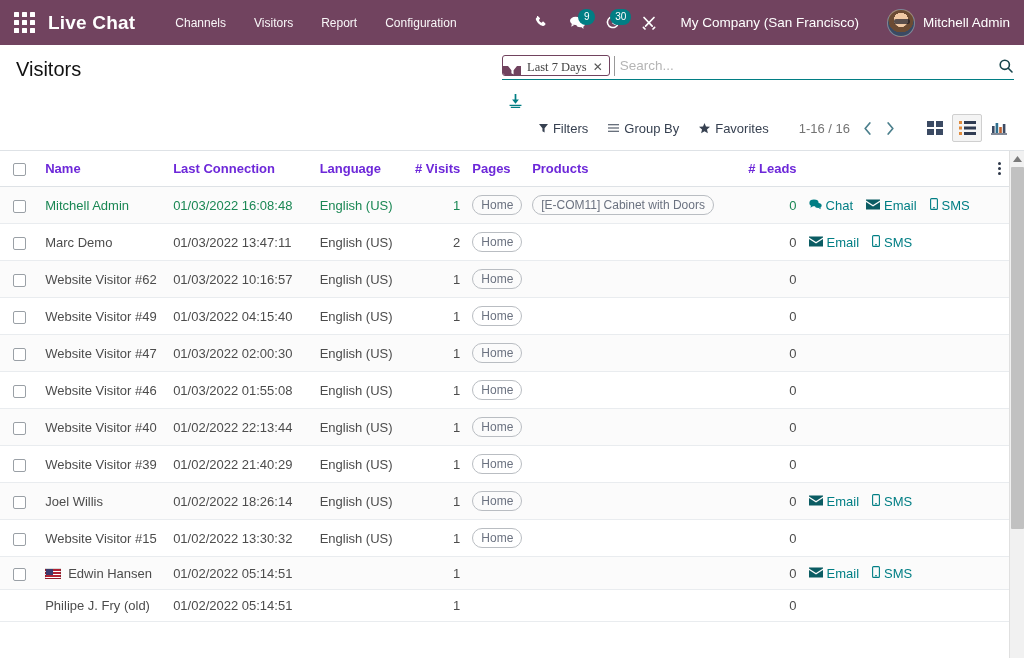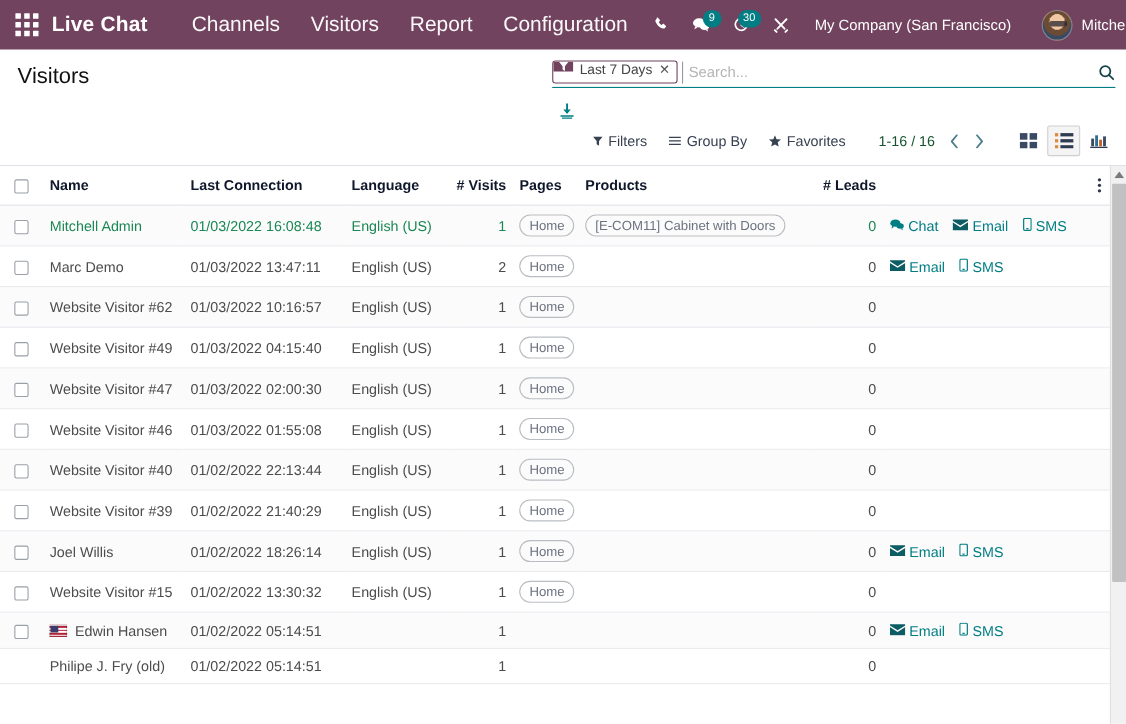--- a/index.html
+++ b/index.html
@@ -22,21 +22,21 @@
     display: grid; grid-template-columns: repeat(3, 5px);
     grid-template-rows: repeat(3, 5px); gap: 3px;
     cursor: pointer;
   }
   .apps-grid i { background: #ffffff; display: block; width: 5px; height: 5px; border-radius: .5px; }
   .brand {
     font-size: 19px; font-weight: bold; color: #ffffff;
     margin-right: 26px; letter-spacing: .2px; white-space: nowrap;
   }
   .menu-item {
-    font-size: 19px; color: #ffffff; padding: 6px 14px;
+    font-size: 12px; color: #ffffff; padding: 6px 14px;
     white-space: nowrap; cursor: pointer; opacity: .96;
   }
   .nav-right { margin-left: auto; display: flex; align-items: center; gap: 2px; }
   .nav-ico {
     position: relative; width: 34px; height: 32px;
     display: flex; align-items: center; justify-content: center;
     cursor: pointer; color: #fff;
   }
   .nav-ico svg { display: block; }
   .badge {
@@ -64,22 +64,22 @@
 
   
   .control-panel { background: #fff; border-bottom: 1px solid #dee2e6; }
   .cp-row1 { display: flex; align-items: flex-start; padding: 10px 10px 0 16px; }
   .page-title { font-size: 20px; color: #111; font-weight: normal; line-height: 28px; }
   .searchview {
     margin-left: auto; width: 512px; display: flex; align-items: center;
     border-bottom: 1px solid #017e84; padding-bottom: 3px; position: relative;
   }
   .facet {
-    display: flex; align-items: flex-start; border: 1px solid #71435f;
-    border-radius: 3px; overflow: hidden; height: 21px; margin-right: 4px; flex: none;
+    display: flex; align-items: flex-end; border: 1px solid #71435f;
+    border-radius: 3px; overflow: hidden; height: 21px; margin-right: 4px; flex: none; font-family: Liberation Serif, serif;
   }
   .facet-ico {
     background: #71435f; color: #fff; display: flex; align-items: center;
     justify-content: center; width: 18px;
   }
   .facet-label {
     font-size: 12.5px; color: #444; padding: 0 6px; display: flex; align-items: center;
     white-space: nowrap;
   }
   .facet-x { font-size: 12px; color: #555; padding: 0 6px 0 0; display: flex; align-items: center; cursor: pointer; }
@@ -91,37 +91,37 @@
   .search-input::placeholder { color: #b5b5b5; }
   .search-mag { color: #17444b; padding-left: 8px; cursor: pointer; display: flex; }
 
   .cp-row2 { display: flex; align-items: center; padding: 6px 10px 8px 16px; flex-direction: column; }
   .export-ico { color: #017e84; cursor: pointer; padding: 4px 6px; display: inline-flex; }
   .cp-tools { margin-left: auto; display: flex; align-items: center; }
   .cp-btn {
     display: flex; align-items: center; gap: 5px; font-size: 13px;
     color: #374151; padding: 4px 10px; cursor: pointer; white-space: nowrap;
   }
-  .pager { font-size: 13px; color: #14532d; margin: 0 6px 0 20px; white-space: nowrap; text-align: right; }
+  .pager { font-size: 13px; color: #737373; margin: 0 6px 0 20px; white-space: nowrap; text-align: right; }
   .pg-arrow {
     color: #4b7f8c; padding: 2px 7px; cursor: pointer; font-size: 15px; line-height: 1;
     display: inline-flex; align-items: center;
   }
   .view-switch { display: flex; align-items: center; margin-left: 18px; gap: 2px; }
   .vbtn {
     width: 30px; height: 28px; display: flex; align-items: center; justify-content: center;
     cursor: pointer; border: 1px solid transparent; border-radius: 2px;
   }
   .vbtn.active { background: #f4f4f4; border-color: #cfcfcf; }
 
   
   .table-wrap { position: relative; height: 522px; overflow: hidden; background: #fff; }
   table { width: 1009px; border-collapse: collapse; table-layout: fixed; }
   thead th {
-    font-size: 13px; color: #0f172a; font-weight: bold; text-align: left;
+    font-size: 13px; color: #6d28d9; font-weight: bold; text-align: left;
     padding: 9px 6px; border-bottom: 1px solid #dee2e6; background: #fff;
     white-space: nowrap;
   }
   tbody td {
     font-size: 13px; color: #4c4c4c; padding: 8px 6px;
     border-bottom: 1px solid #e9ecef; white-space: nowrap; overflow: hidden;
   }
   tbody tr:nth-child(odd) { background: #fbfbfb; }
   tbody tr:nth-child(even) { background: #ffffff; }
   tbody tr.online td { color: #1a8754; }

